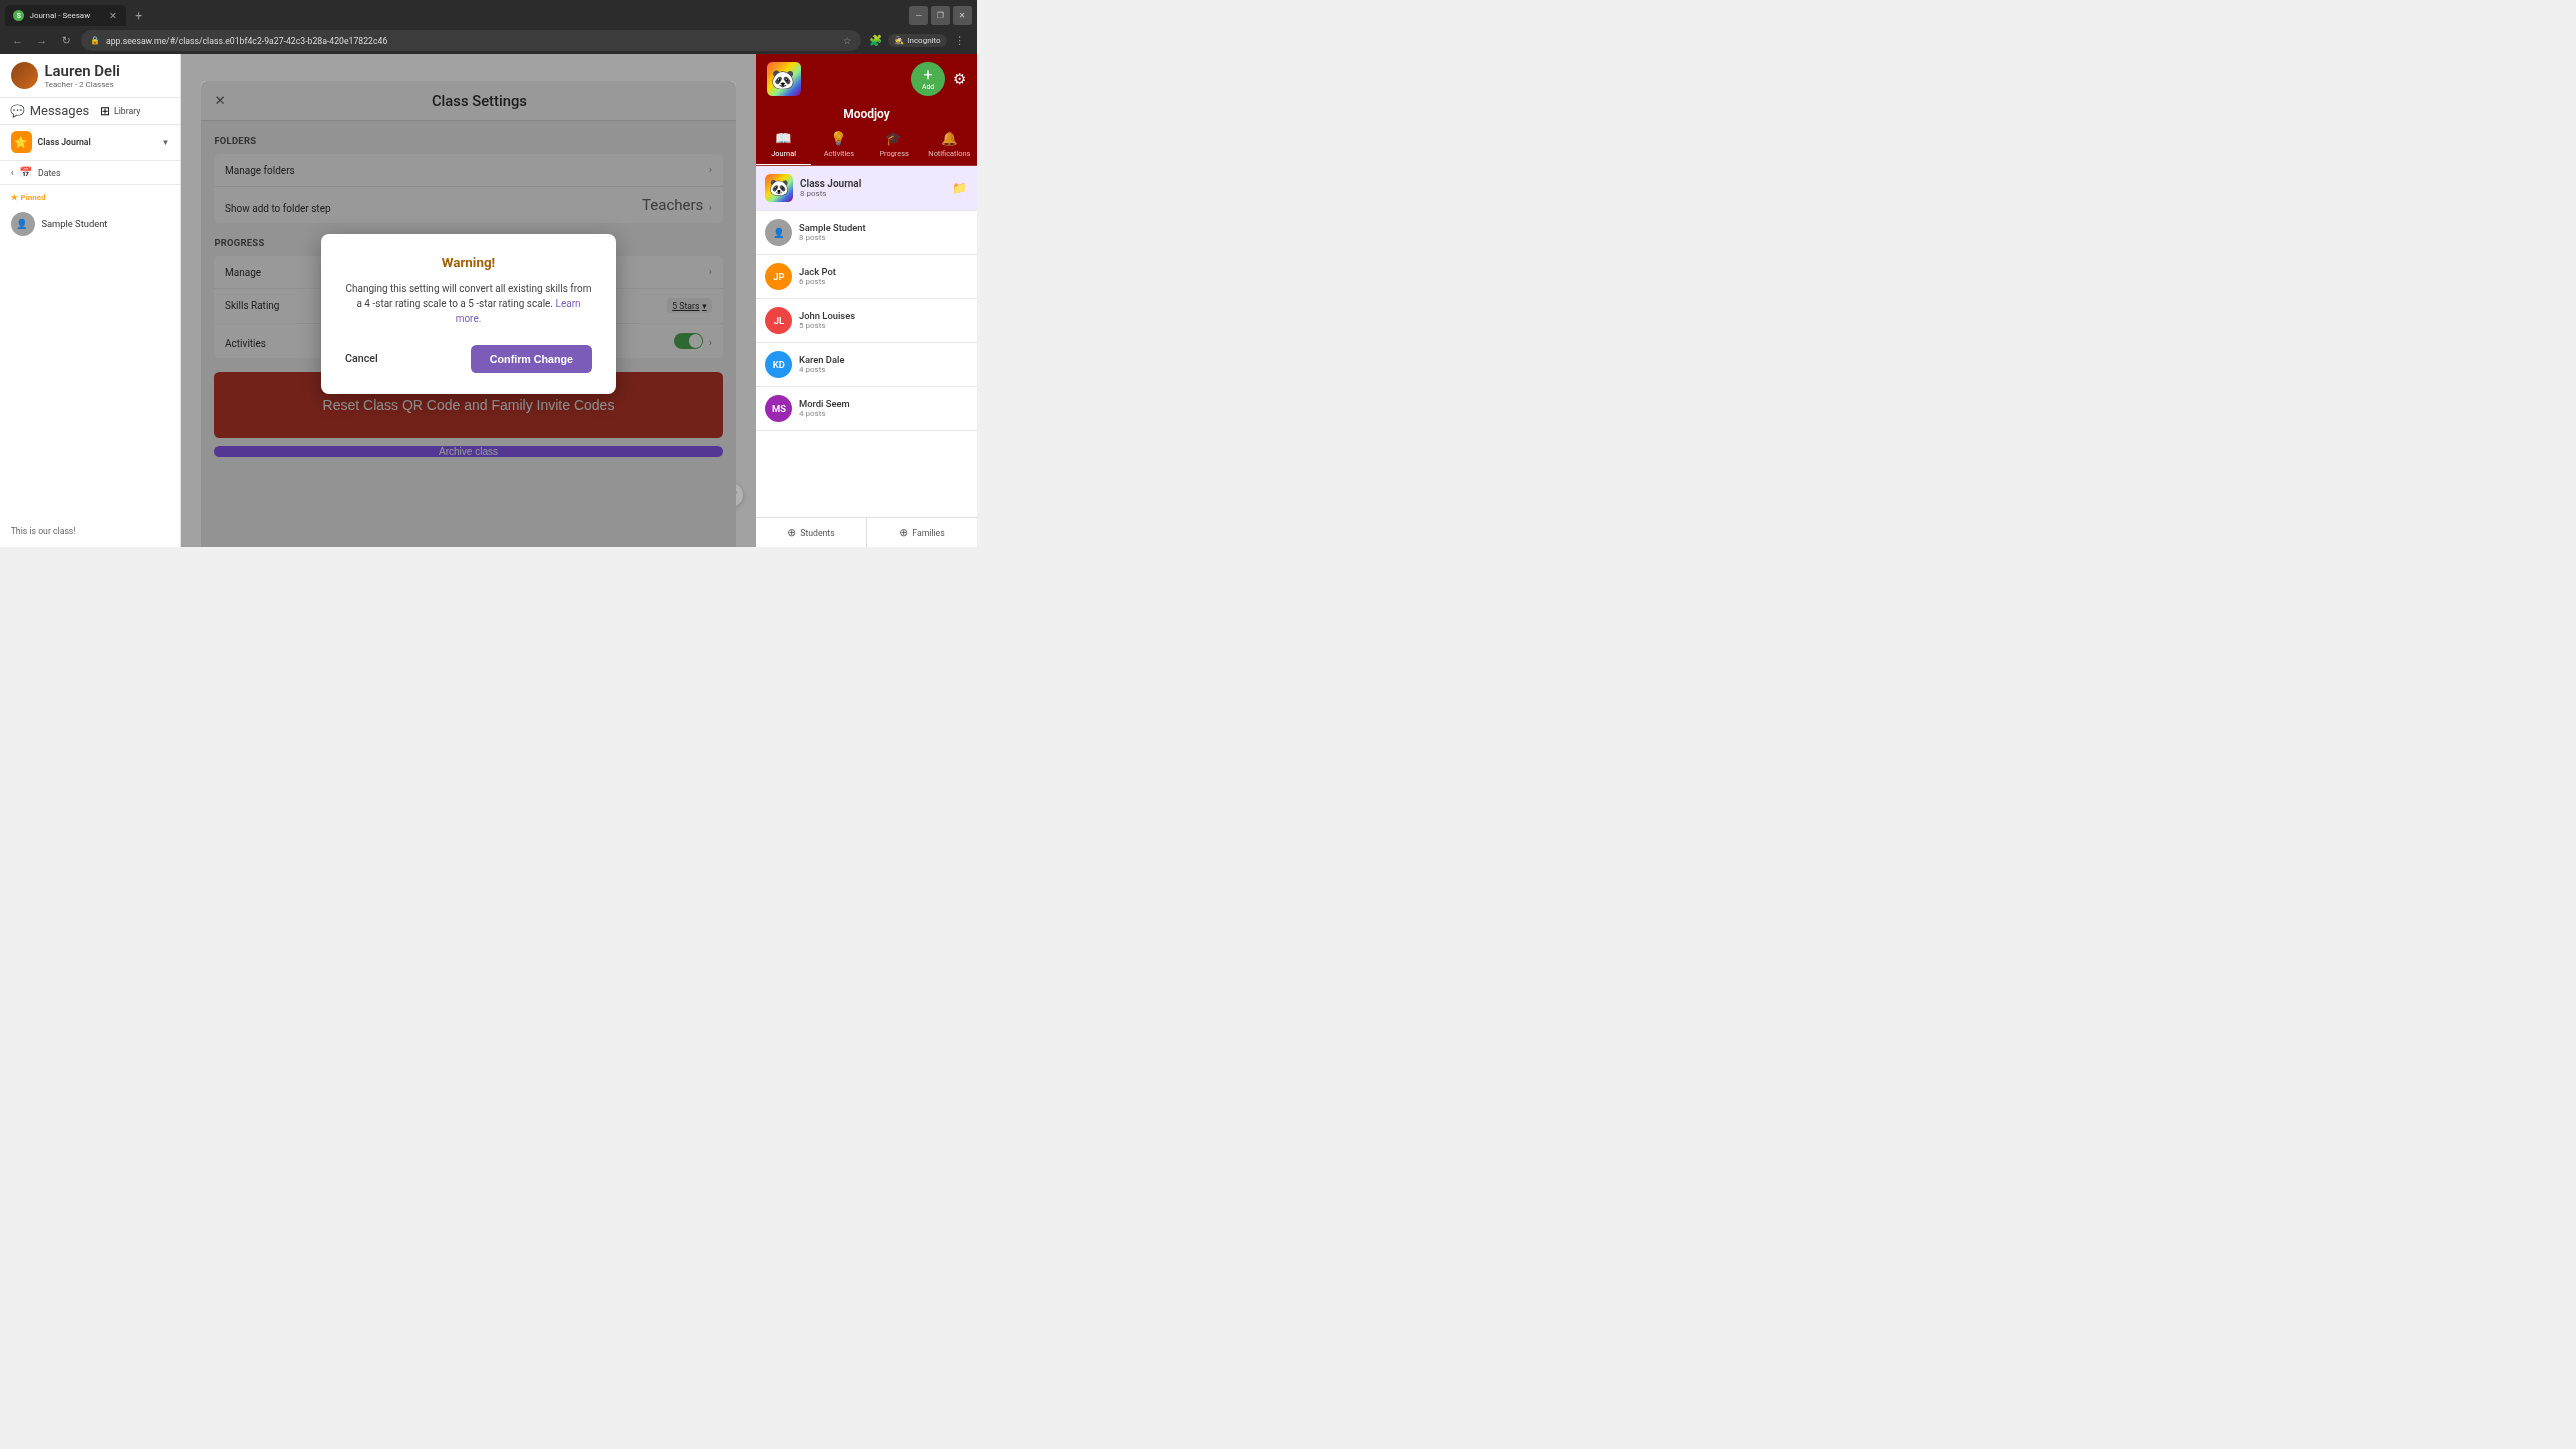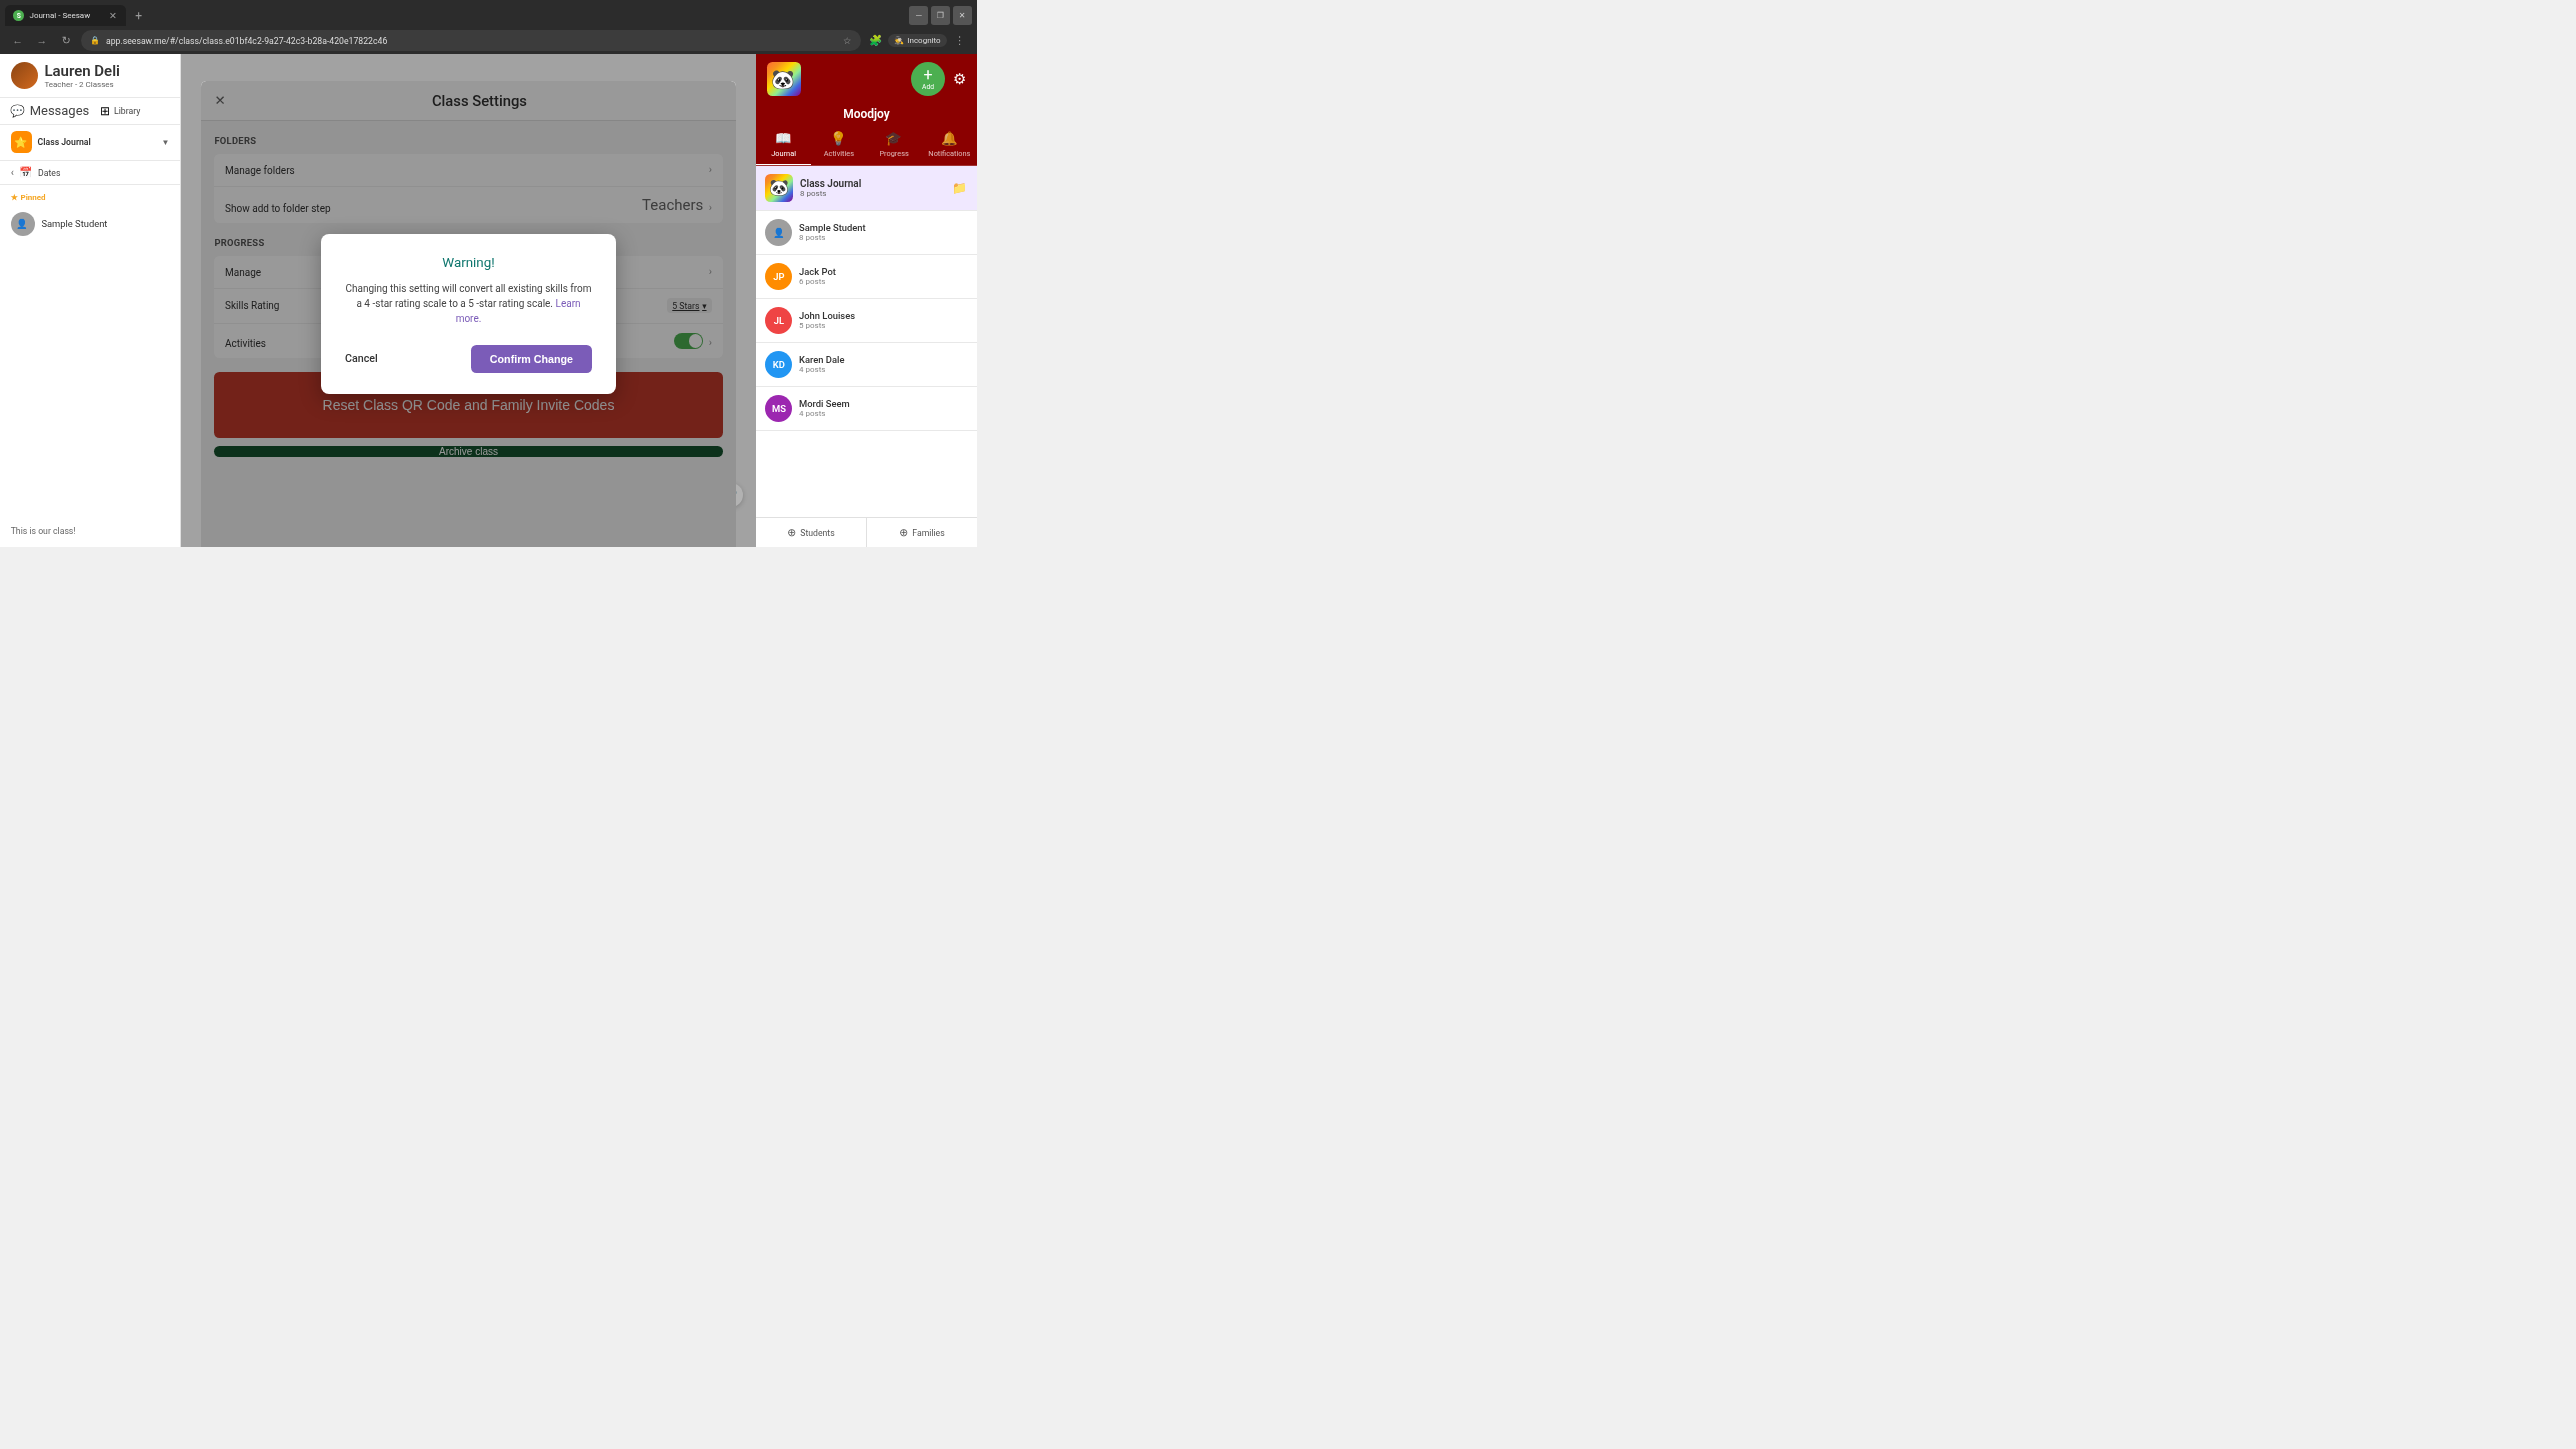--- a/index.html
+++ b/index.html
@@ -76,26 +76,26 @@
     .settings-item { background: white; padding: 9.4px 10.7px; display: flex; align-items: flex-end; border-bottom: 0.7px solid #f0f0f0; cursor: pointer; }
     .settings-item:first-child { border-radius: 5.4px 5.4px 0 0; }
     .settings-item:last-child { border-radius: 0 0 5.4px 5.4px; border-bottom: none; }
     .settings-item-label { flex: 1; font-size: 10px; color: #333; }
     .settings-item-value { color: #666; font-size: 15px; margin-right: 5.4px; }
     .settings-chevron { color: #999; font-size: 10.7px; }
     .settings-toggle { width: 29.5px; height: 16px; background: #7B5CB8; border-radius: 8px; position: relative; }
     .settings-toggle-knob { width: 13.4px; height: 13.4px; background: white; border-radius: 50%; position: absolute; top: 1.3px; right: 1.3px; }
 
     .reset-btn { background: #c0392b; color: white; border: none; border-radius: 5.4px; padding: 25px; font-size: 14px; cursor: pointer; width: 100%; margin-bottom: 6.7px; text-align: center; }
-    .archive-btn { background: #14532d; color: white; border: none; border-radius: 5.4px; padding: 0; font-size: 10px; cursor: pointer; width: 100%; text-align: center; }
+    .archive-btn { background: #8b5cf6; color: white; border: none; border-radius: 5.4px; padding: 0; font-size: 10px; cursor: pointer; width: 100%; text-align: center; }
 
     
     .dialog-overlay { position: absolute; top: 0; left: 0; right: 0; bottom: 0; background: rgba(0,0,0,0.4); z-index: 20; display: flex; align-items: center; justify-content: center; }
     .warning-dialog { background: white; border-radius: 8px; padding: 21.5px 24px; max-width: 295px; width: 90%; box-shadow: 0 5.4px 21.5px rgba(0,0,0,0.3); }
-    .warning-title { font-size: 13.4px; font-weight: 400; color: #0f766e; text-align: center; margin-bottom: 10.7px; }
+    .warning-title { font-size: 13.4px; font-weight: 700; color: #a16207; text-align: center; margin-bottom: 10.7px; }
     .warning-body { font-size: 10px; color: #444; text-align: center; line-height: 1.5; margin-bottom: 19px; }
     .warning-link { color: #7B5CB8; text-decoration: none; }
     .warning-actions { display: flex; align-items: center; justify-content: space-between; }
     .cancel-link { color: #333; font-size: 10.7px; font-weight: 500; cursor: pointer; text-decoration: none; }
     .confirm-btn { background: #7B5CB8; color: white; border: none; border-radius: 5.4px; padding: 8px 19px; font-size: 10.7px; font-weight: 600; cursor: pointer; }
 
     
     .right-sidebar { width: 221px; background: #8B0000; display: flex; flex-direction: column; flex-shrink: 0; }
     .right-sidebar-header { background: #8B0000; padding: 8px 10.7px; display: flex; align-items: center; justify-content: space-between; }
     .class-logo-img { width: 34px; height: 34px; background: linear-gradient(135deg, #FF6B35, #F7931E, #FFD700, #90EE90, #4169E1, #8B008B); border-radius: 5.4px; display: flex; align-items: center; justify-content: center; font-size: 19px; }

